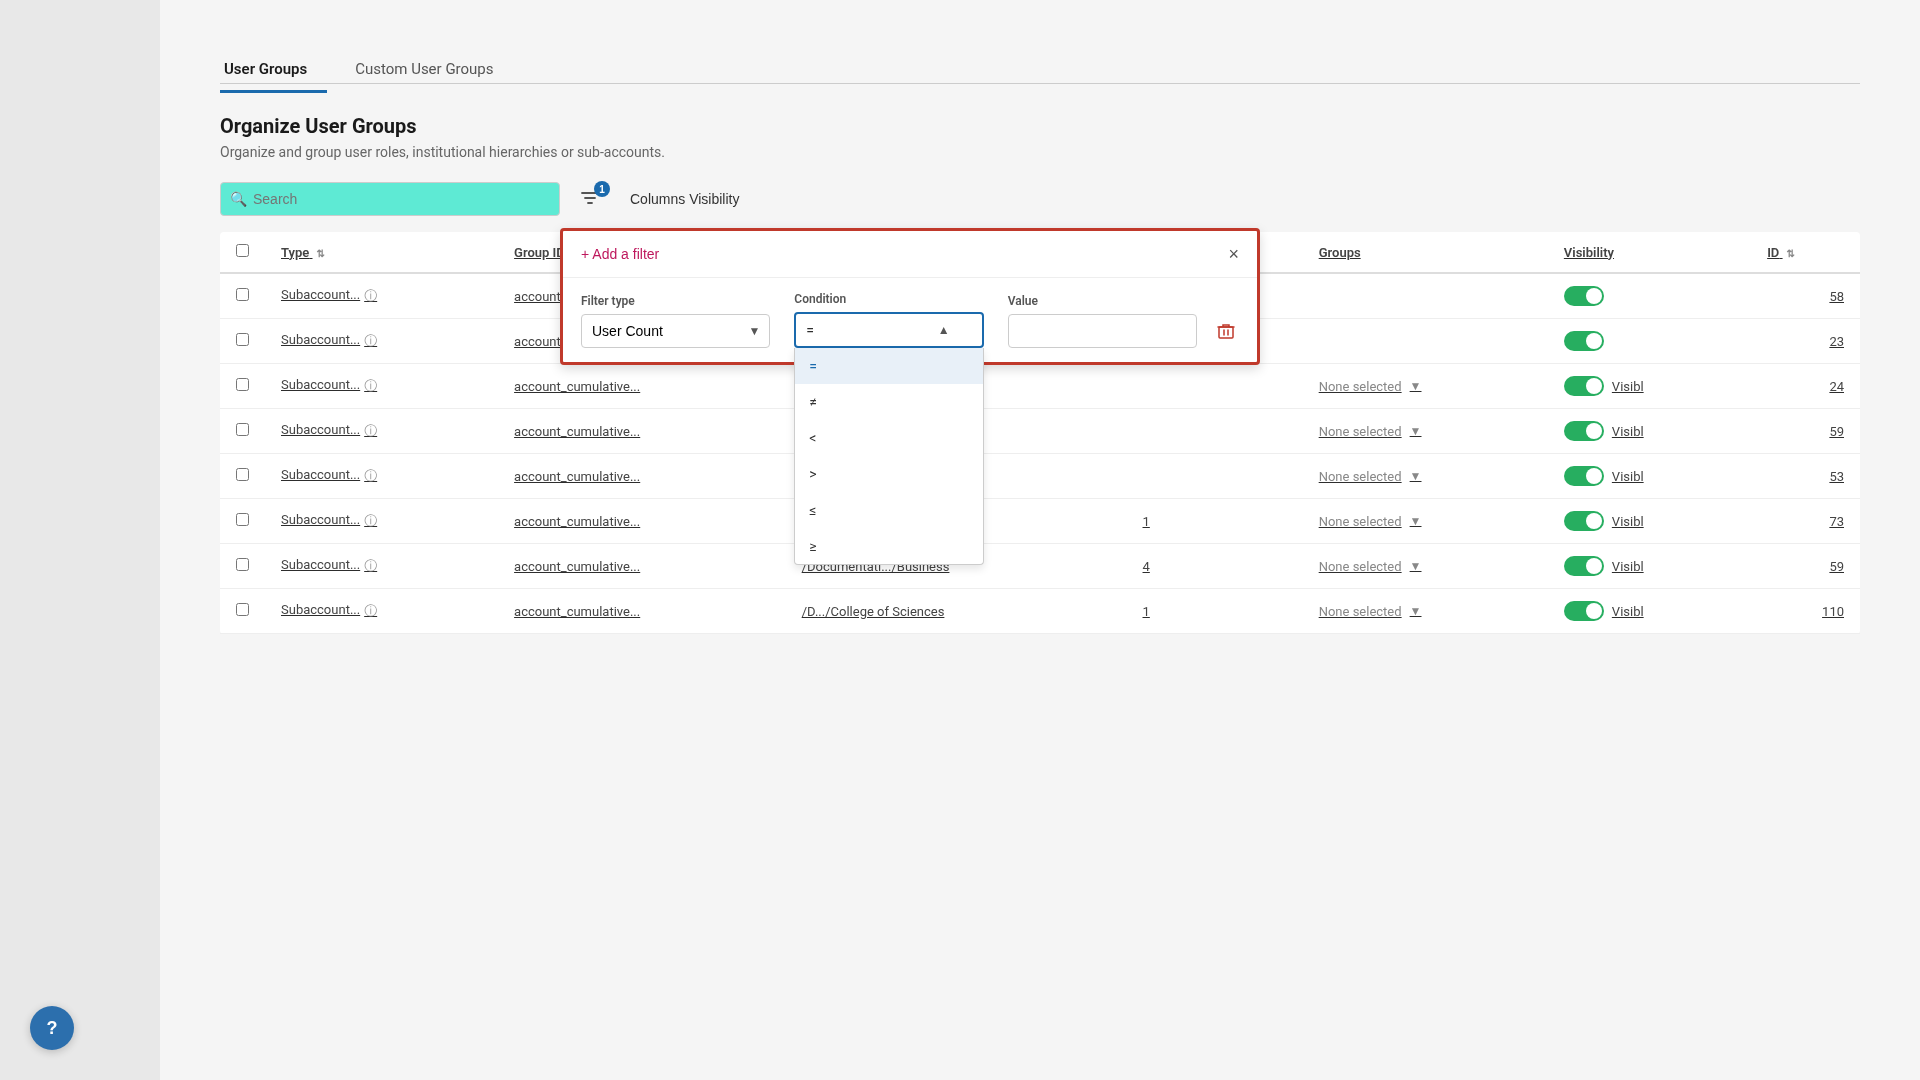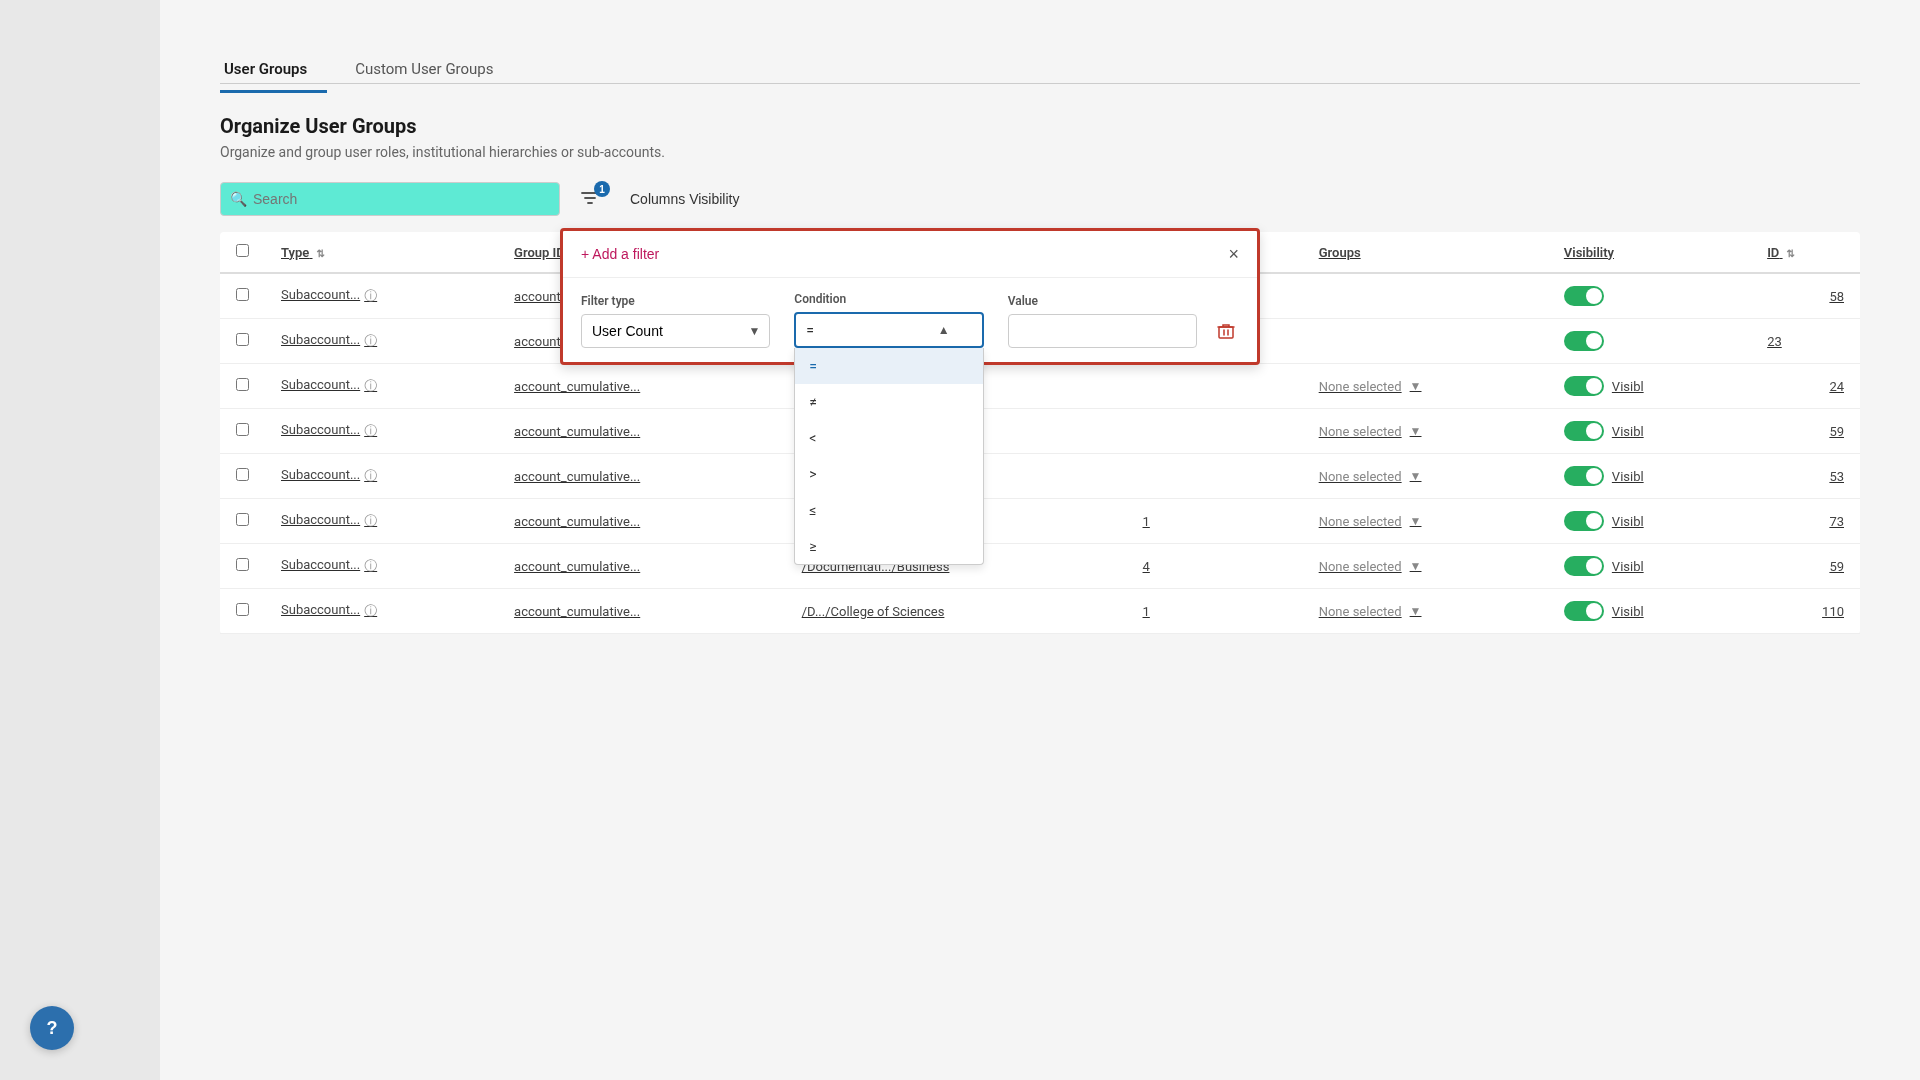--- a/index.html
+++ b/index.html
@@ -577,21 +577,21 @@
         <span class="none-selected"></span>
 
       </div>
     </td>
     <td>
       <div style="display:flex;align-items:center;gap:8px;">
         <span class="toggle-on"></span>
         <span class="visible-text"></span>
       </div>
     </td>
-    <td style="">23</td>
+    <td style="text-align:right;">23</td>
   </tr>
           <tr>
     <td class="checkbox-cell">
       <input type="checkbox" style="">
     </td>
     <td>
       <div class="type-cell">
         <span>Subaccount...</span>
         <span class="info-icon">ⓘ</span>
       </div>

